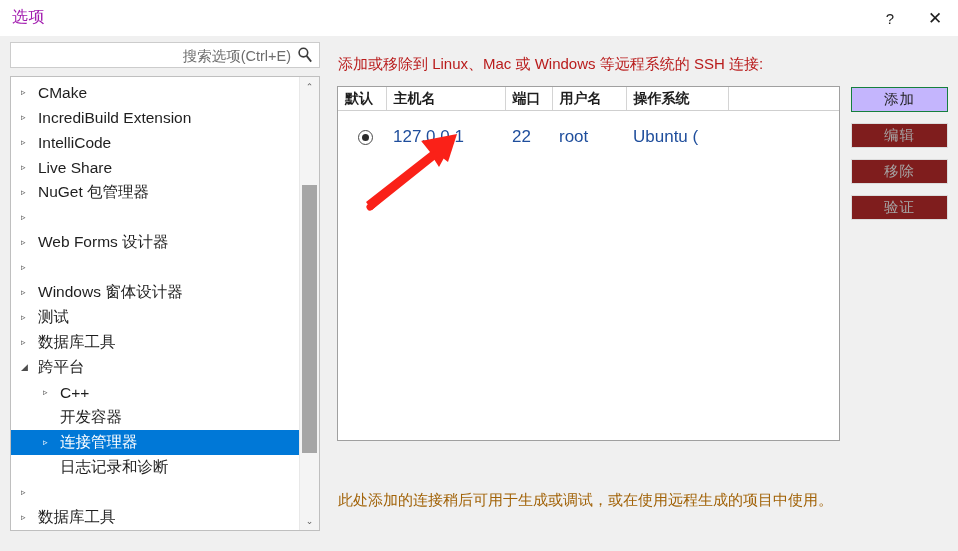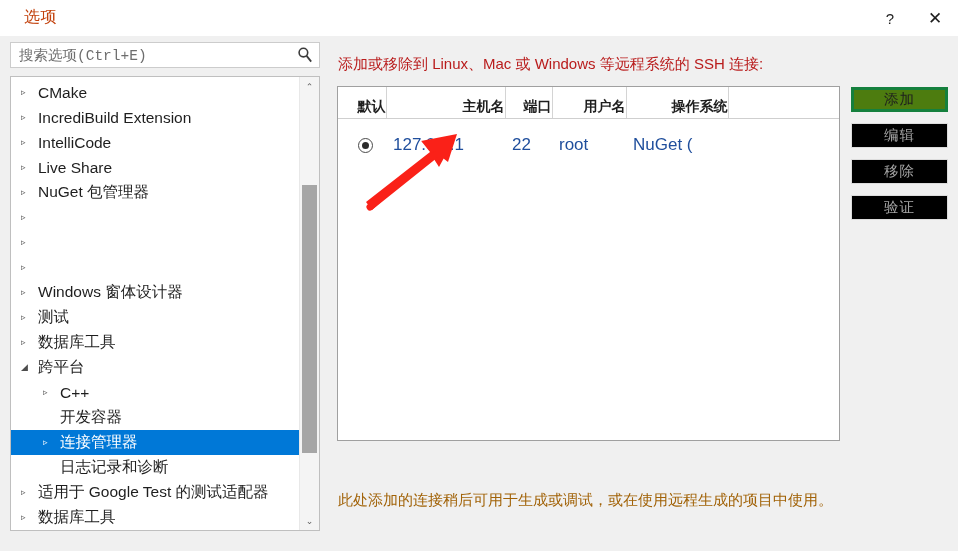--- a/index.html
+++ b/index.html
@@ -22,23 +22,22 @@
     position: absolute;
     left: 0; top: 0;
     width: 958px; height: 36px;
     background: #ffffff;
     border-bottom: 1px solid #ffffff;
   }
   .titlebar-text {
     position: absolute;
     left: 12px; top: 7px;
     font-size: 16px;
-    color: #c2410c;
+    color: #a21caf;
     letter-spacing: 0.5px;
-    margin-left: 12px;
   }
   .titlebar-buttons {
     position: absolute;
     right: 0; top: 0;
     height: 36px;
     display: flex;
     align-items: center;
   }
   .tb-btn {
     width: 44px; height: 36px;
@@ -68,23 +67,24 @@
     border: 1px solid #cccccc;
     box-sizing: border-box;
   }
   .search-input {
     position: absolute;
     left: 6px; top: 0;
     width: 272px; height: 24px;
     border: none;
     outline: none;
     background: transparent;
-    font-family: Liberation Mono, monospace;
+    font-family: Liberation Sans, sans-serif;
     font-size: 14.5px;
     color: #4d7c0f;
+    text-align: right;
   }
   .search-input::placeholder { color: #6d6d6d; opacity: 1; }
   .search-icon {
     position: absolute;
     right: 5px; top: 3px;
     width: 18px; height: 18px;
   }
 
   
   .tree-panel {
@@ -181,22 +181,22 @@
   table.conn-table {
     width: 100%;
     border-collapse: collapse;
     table-layout: fixed;
   }
   table.conn-table th {
     height: 23px;
     font-size: 14px;
     font-weight: bold;
     color: #1e1e1e;
-    text-align: right;
-    padding: 8px 0 0 7px;
+    text-align: left;
+    padding: 0 0 0 7px;
     border-right: 1px solid #d4d4d4;
     border-bottom: 1px solid #cfcfcf;
     background: #ffffff;
     white-space: nowrap;
     overflow: hidden;
   }
   table.conn-table th:last-child { border-right: none; }
   table.conn-table td {
     height: 27px;
     font-size: 17px;
@@ -248,27 +248,27 @@
     font-family: "Liberation Sans", "DejaVu Sans", sans-serif;
     font-size: 14.5px;
     color: #1e1e1e;
     display: flex;
     align-items: center;
     justify-content: center;
     cursor: default;
     letter-spacing: 1px;
   }
   .side-btn.primary {
-    background: #4d7c0f;
-    border: 3px solid #15803d;
+    background: #c4b5fd;
+    border: 1px solid #15803d;
   }
   .side-btn.disabled {
     color: #a6a6a6;
     border: 1px solid #dcdcdc;
-    background: #000000;
+    background: #7f1d1d;
   }
 
   
   .annot-arrow {
     position: absolute;
     left: 360px; top: 128px;
     width: 110px; height: 86px;
     pointer-events: none;
   }
 </style>
@@ -315,20 +315,21 @@
         </div>
         <div class="tree-item lvl1">
           <span class="arrow">▹</span>
           <span>NuGet 包管理器</span>
         </div>
         <div class="tree-item lvl1">
           <span class="arrow">▹</span>
         </div>
         <div class="tree-item lvl1">
           <span class="arrow">▹</span>
+          <span>Web Forms 设计器</span>
         </div>
         <div class="tree-item lvl1">
           <span class="arrow">▹</span>
         </div>
         <div class="tree-item lvl1">
           <span class="arrow">▹</span>
           <span>Windows 窗体设计器</span>
         </div>
         <div class="tree-item lvl1">
           <span class="arrow">▹</span>
@@ -353,21 +354,20 @@
         <div class="tree-item lvl2 selected">
           <span class="arrow">▹</span>
           <span>连接管理器</span>
         </div>
         <div class="tree-item lvl2 noarrow">
           <span class="arrow"></span>
           <span>日志记录和诊断</span>
         </div>
         <div class="tree-item lvl1">
           <span class="arrow">▹</span>
-          <span>适用于 Google Test 的测试适配器</span>
         </div>
         <div class="tree-item lvl1">
           <span class="arrow">▹</span>
           <span>数据库工具</span>
         </div>
         <div class="tree-item lvl1"></div>
       </div>
 
     <div class="tree-scroll">
       <div class="sb-arrow up">⌃</div>
@@ -399,21 +399,21 @@
         </tr>
       </thead>
       <tbody>
         <tr>
           <td class="col-default">
             <span class="radio-dot"></span>
           </td>
           <td>127.0.0.1</td>
           <td>22</td>
           <td>root</td>
-          <td>NuGet (</td>
+          <td>Ubuntu (</td>
           <td></td>
         </tr>
       </tbody>
     </table>
   </div>
 
   <div class="grid-hint">此处添加的连接稍后可用于生成或调试，或在使用远程生成的项目中使用。</div>
 
   <div class="side-buttons">
     <div class="side-btn primary">添加</div>

